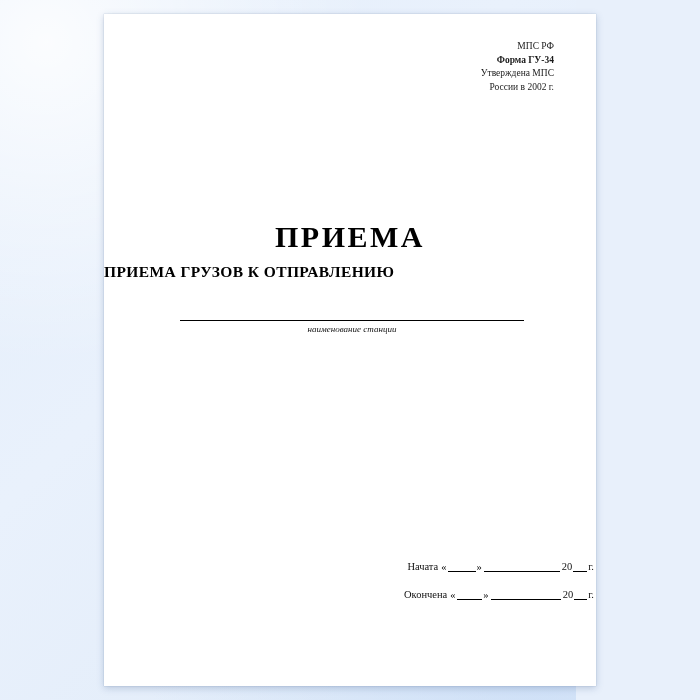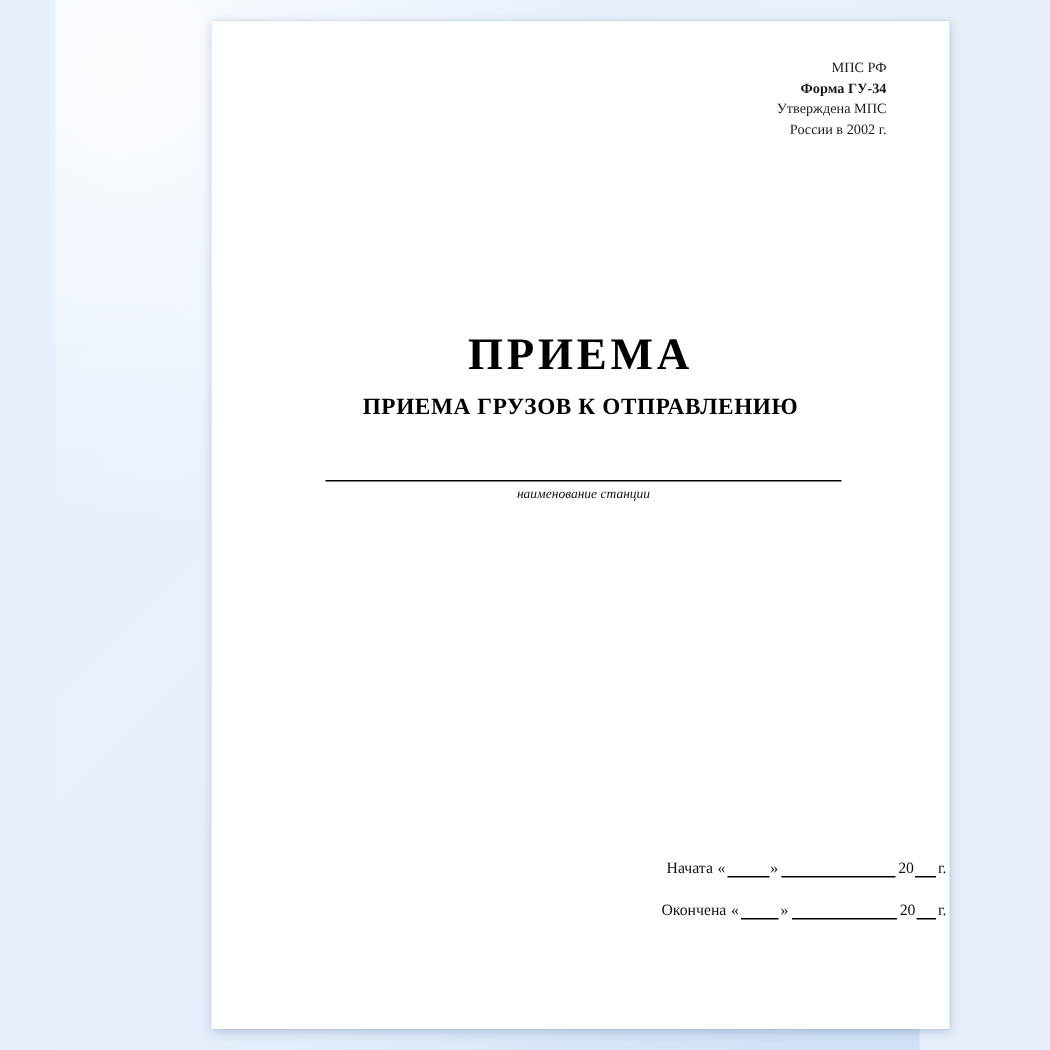--- a/index.html
+++ b/index.html
@@ -11,21 +11,20 @@
     height: 700px;
     background: #e8f0fb;
     font-family: "Liberation Serif", serif;
     overflow: hidden;
   }
   #stage {
     position: relative;
     width: 576px;
     height: 700px;
     background: linear-gradient(135deg, #e4eefb 0%, #e9f1fc 40%, #dfeaf8 100%);
-    margin-left: 37px;
   }
   
   #stage:before {
     content: "";
     position: absolute;
     left: 0; top: 0; right: 0; bottom: 0;
     background:
       radial-gradient(circle at 8% 6%, rgba(255,255,255,0.85), rgba(255,255,255,0) 38%),
       radial-gradient(circle at 92% 94%, rgba(198,219,246,0.65), rgba(255,255,255,0) 45%);
     pointer-events: none;
@@ -66,21 +65,20 @@
     font-size: 30px;
     font-weight: bold;
     letter-spacing: 2.5px;
     color: #000;
   }
   .title-sub {
     position: absolute;
     top: 249px;
     left: 0;
     width: 100%;
-    text-align: center;
     font-size: 15.5px;
     font-weight: bold;
     letter-spacing: 0.4px;
     color: #000;
   }
 
   
   .rule-group { position: absolute; left: 76px; width: 344px; }
   .rule-group.g1 { top: 305px; }
   .rule-group.g2 { top: 345px; }
@@ -94,21 +92,21 @@
     text-align: center;
     font-size: 9px;
     color: #111;
     font-style: italic;
   }
 
   
   .dates {
     position: absolute;
     left: 300px;
-    top: 560px;
+    top: 547px;
     width: 190px;
     font-size: 10.5px;
     color: #111;
   }
   .date-row {
     display: flex;
     align-items: flex-end;
     white-space: nowrap;
     margin-bottom: 17px;
     justify-content: flex-end;

